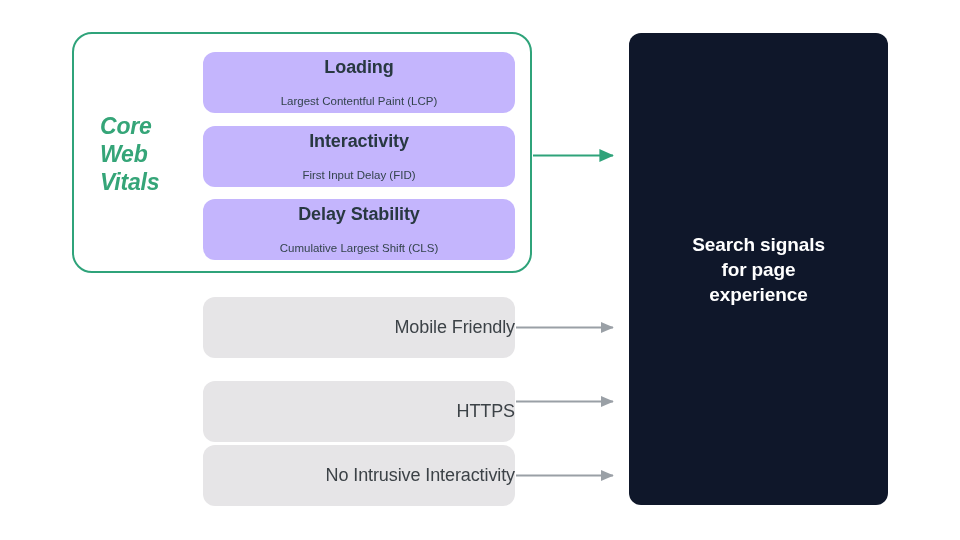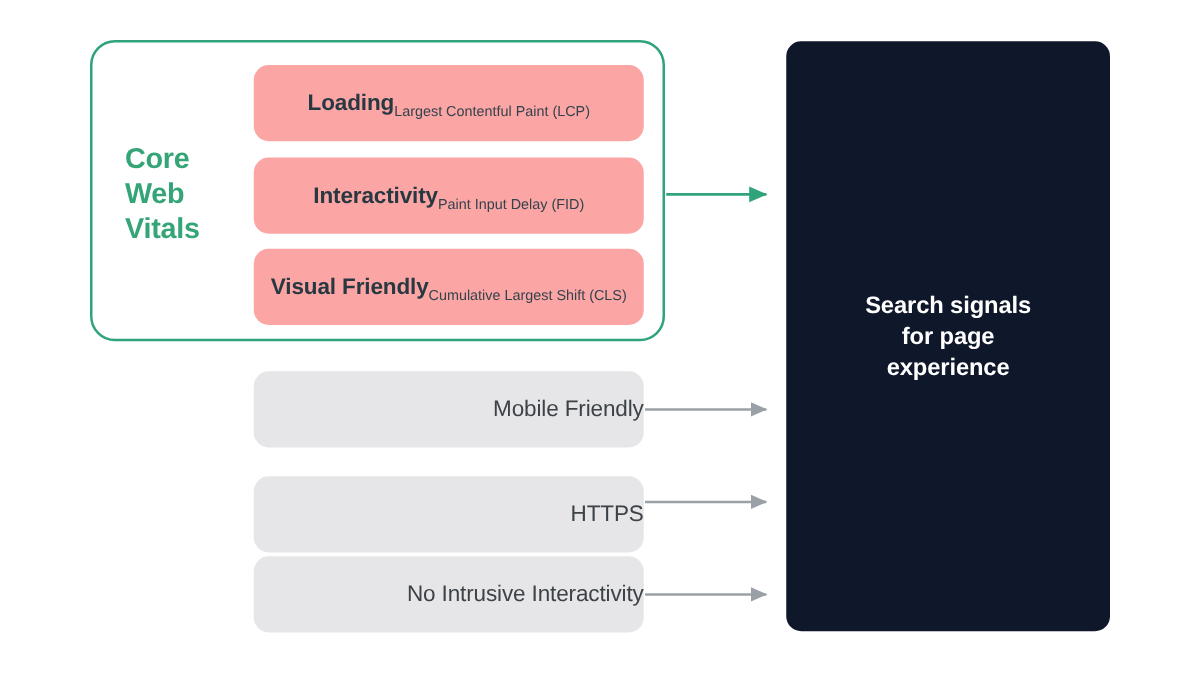--- a/index.html
+++ b/index.html
@@ -35,32 +35,33 @@
     position: absolute;
     left: 100px;
     top: 112px;
     width: 96px;
     color: #35A578;
     font-size: 23px;
     font-weight: bold;
     line-height: 28px;
     letter-spacing: -0.2px;
     text-align: left;
+    font-style: italic;
   }
 
   
   .metric-card {
     position: absolute;
     left: 203px;
     width: 312px;
     height: 61px;
-    background: #fca5a5;
+    background: #c4b5fd;
     border-radius: 12px;
     display: flex;
-    flex-direction: row;
+    flex-direction: column;
     align-items: center;
     justify-content: center;
     box-sizing: border-box;
   }
   .metric-card.m1 { top: 52px; }
   .metric-card.m2 { top: 126px; text-align: center; }
   .metric-card.m3 { top: 199px; }
 
   .metric-title {
     color: #283841;
@@ -146,25 +147,25 @@
 Web
 Vitals</div>
 
   <div class="metric-card m1">
     <div class="metric-title">Loading</div>
     <div class="metric-sub">Largest Contentful Paint (LCP)</div>
   </div>
 
   <div class="metric-card m2">
     <div class="metric-title">Interactivity</div>
-    <div class="metric-sub">Paint Input Delay (FID)</div>
+    <div class="metric-sub">First Input Delay (FID)</div>
   </div>
 
   <div class="metric-card m3">
-    <div class="metric-title">Visual Friendly</div>
+    <div class="metric-title">Delay Stability</div>
     <div class="metric-sub">Cumulative Largest Shift (CLS)</div>
   </div>
 
   <div class="signal-card s1">
     <div class="signal-label">Mobile Friendly</div>
   </div>
 
   <div class="signal-card s2">
     <div class="signal-label">HTTPS</div>
   </div>

